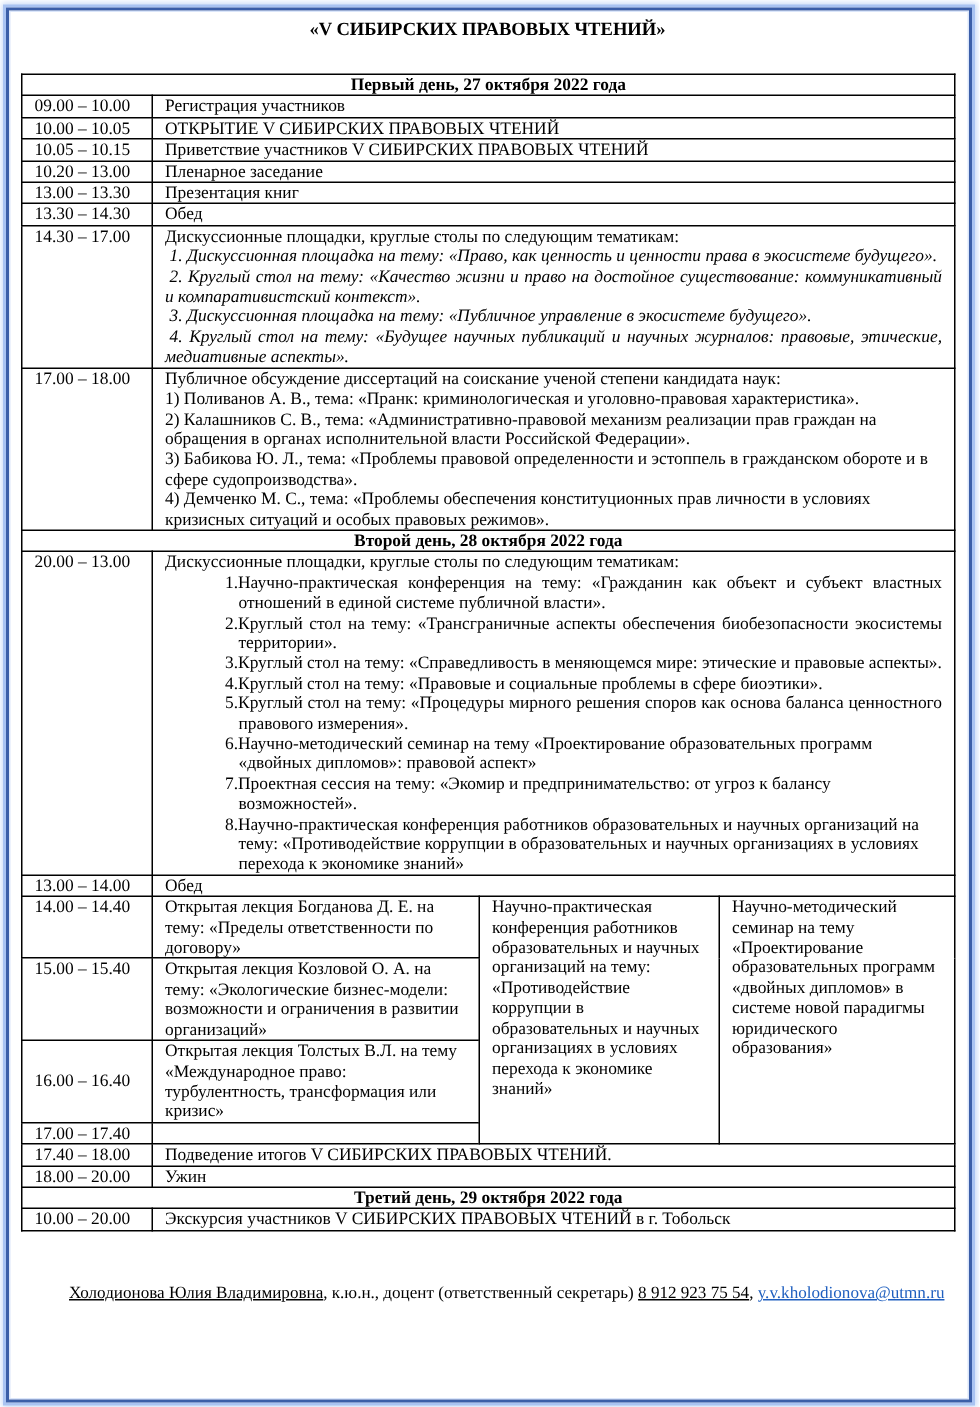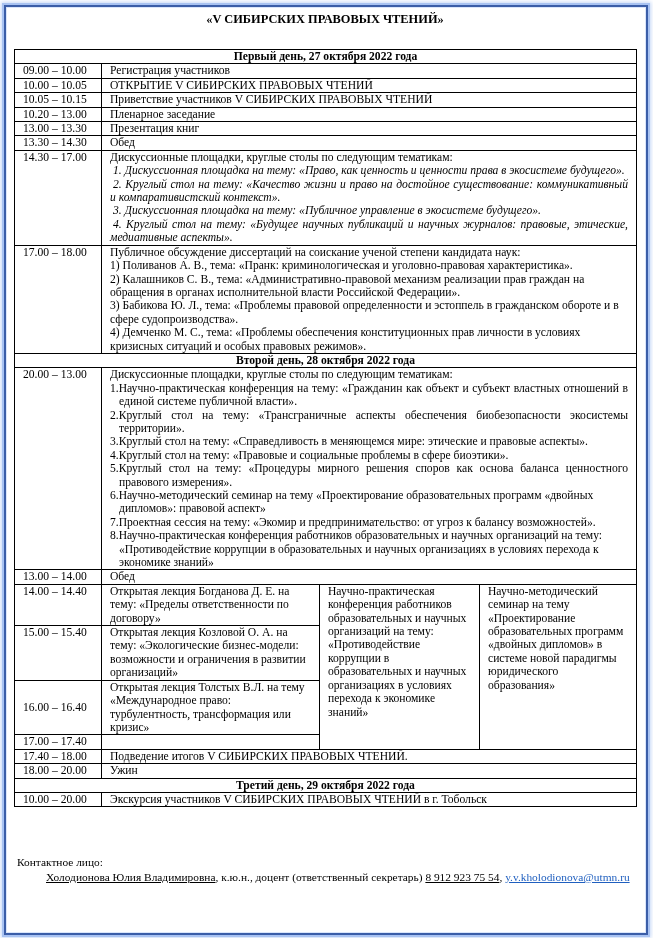--- a/index.html
+++ b/index.html
@@ -16,21 +16,21 @@
     font-weight: bold; font-size: 12.4px; line-height: 14px;
   }
   table.sched {
     position: absolute; left: 14px; top: 49px; width: 622px;
     border-collapse: collapse; table-layout: fixed; font-size: 11.6px; line-height: 13.4px;
   }
   table.sched td { border: 1.4px solid #000; padding: 0 8px; vertical-align: top; }
   table.sched td.time { width: 78px; white-space: nowrap; }
   table.sched td.day { text-align: center; font-weight: bold; }
   .num-item { display: block; text-align: justify; }
-  .num-item.hang { padding-left: 9px; text-indent: -9px; }
+  .num-item.hang { padding-left: 9px; text-indent: -9px; margin-left: 40px; }
   .num-item.indent { padding-left: 0; text-indent: 3px; font-style: italic; }
   .split td.vmid { vertical-align: middle; }
   .contacts { position: absolute; left: 17px; top: 855px; width: 620px; font-size: 11.4px; line-height: 15px; }
   .contacts .person { padding-left: 29px; }
   .u { text-decoration: underline; }
   .link { color: #1f5fbf; text-decoration: underline; }
   .site { position: absolute; left: 17px; top: 963px; font-size: 11.6px; }
   .site b { font-weight: bold; }
   .site .url { color: #1f5fbf; }
 </style>
@@ -152,21 +152,20 @@
       <td colspan="4" class="day">Третий день, 29 октября 2022 года</td>
     </tr>
     <tr>
       <td class="time">10.00 – 20.00</td>
       <td colspan="3">Экскурсия участников V СИБИРСКИХ ПРАВОВЫХ ЧТЕНИЙ в г. Тобольск</td>
     </tr>
   </tbody>
 </table>
 
 <div class="contacts">
-  <div>Контактное лицо:</div>
   <div class="person">
     <span class="u">Холодионова Юлия Владимировна</span><span>, к.ю.н., доцент (ответственный секретарь) </span><span class="u">8 912 923 75 54</span><span>, </span><a class="link">y.v.kholodionova@utmn.ru</a>
   </div>
 </div>
 
 <div class="site">
   <b>Сайт конференции</b><span>: </span><a class="url">https://siberiaforum.utmn.ru/</a>
 </div>
 
 </body></html>

